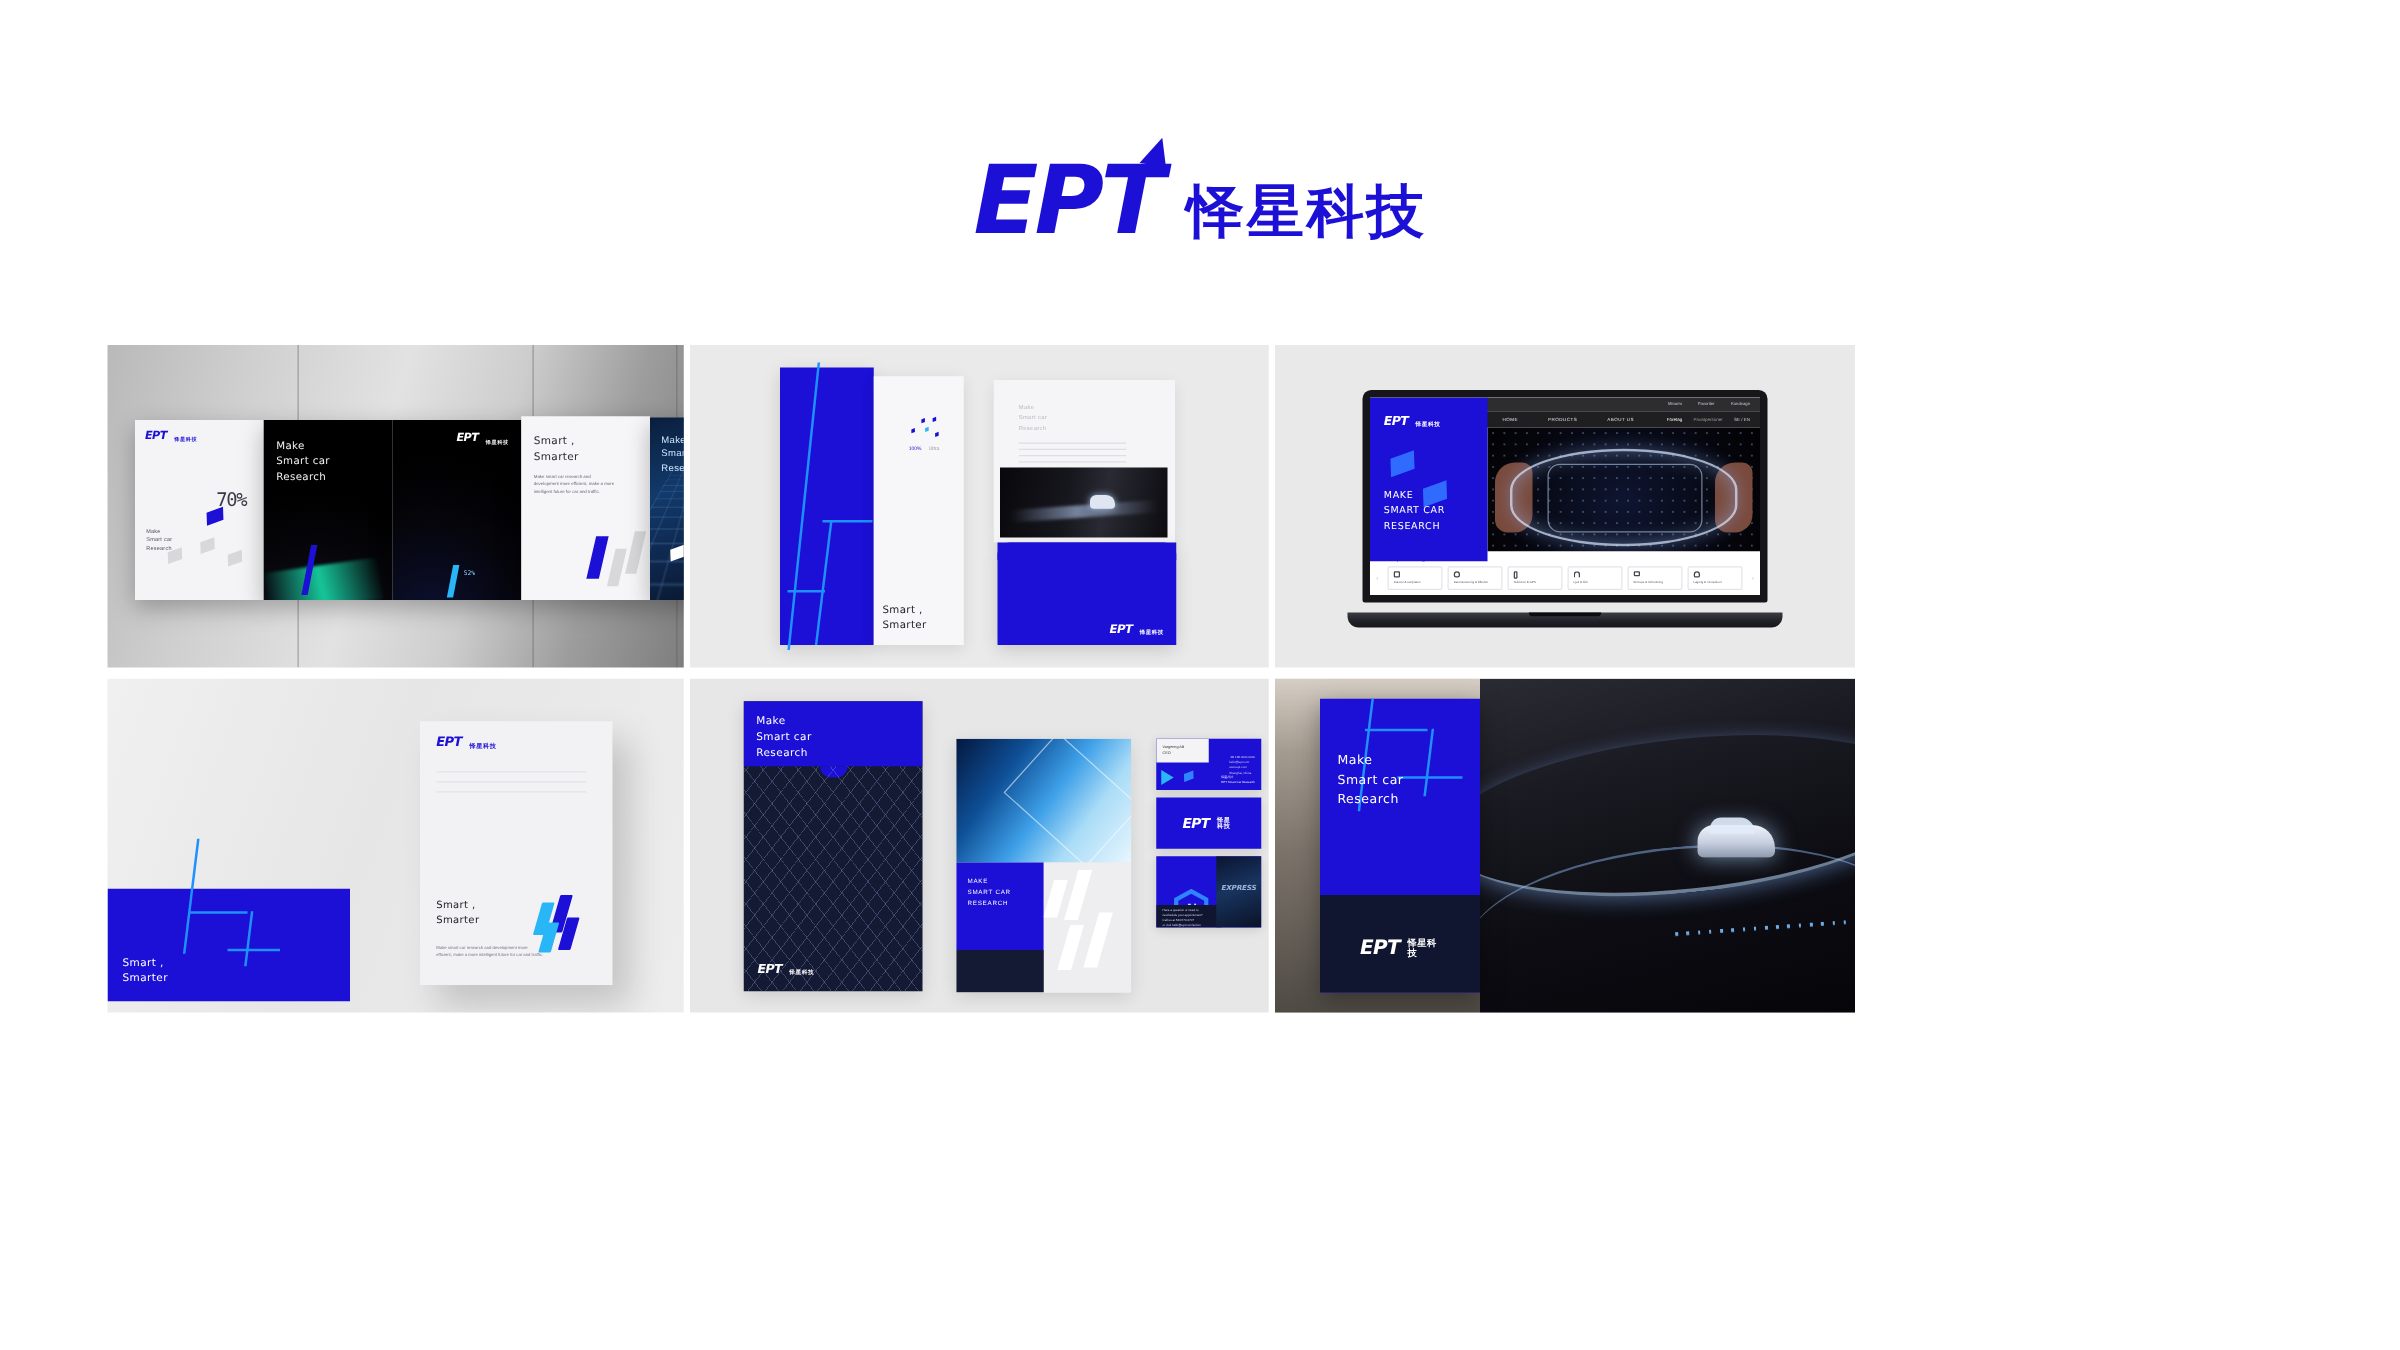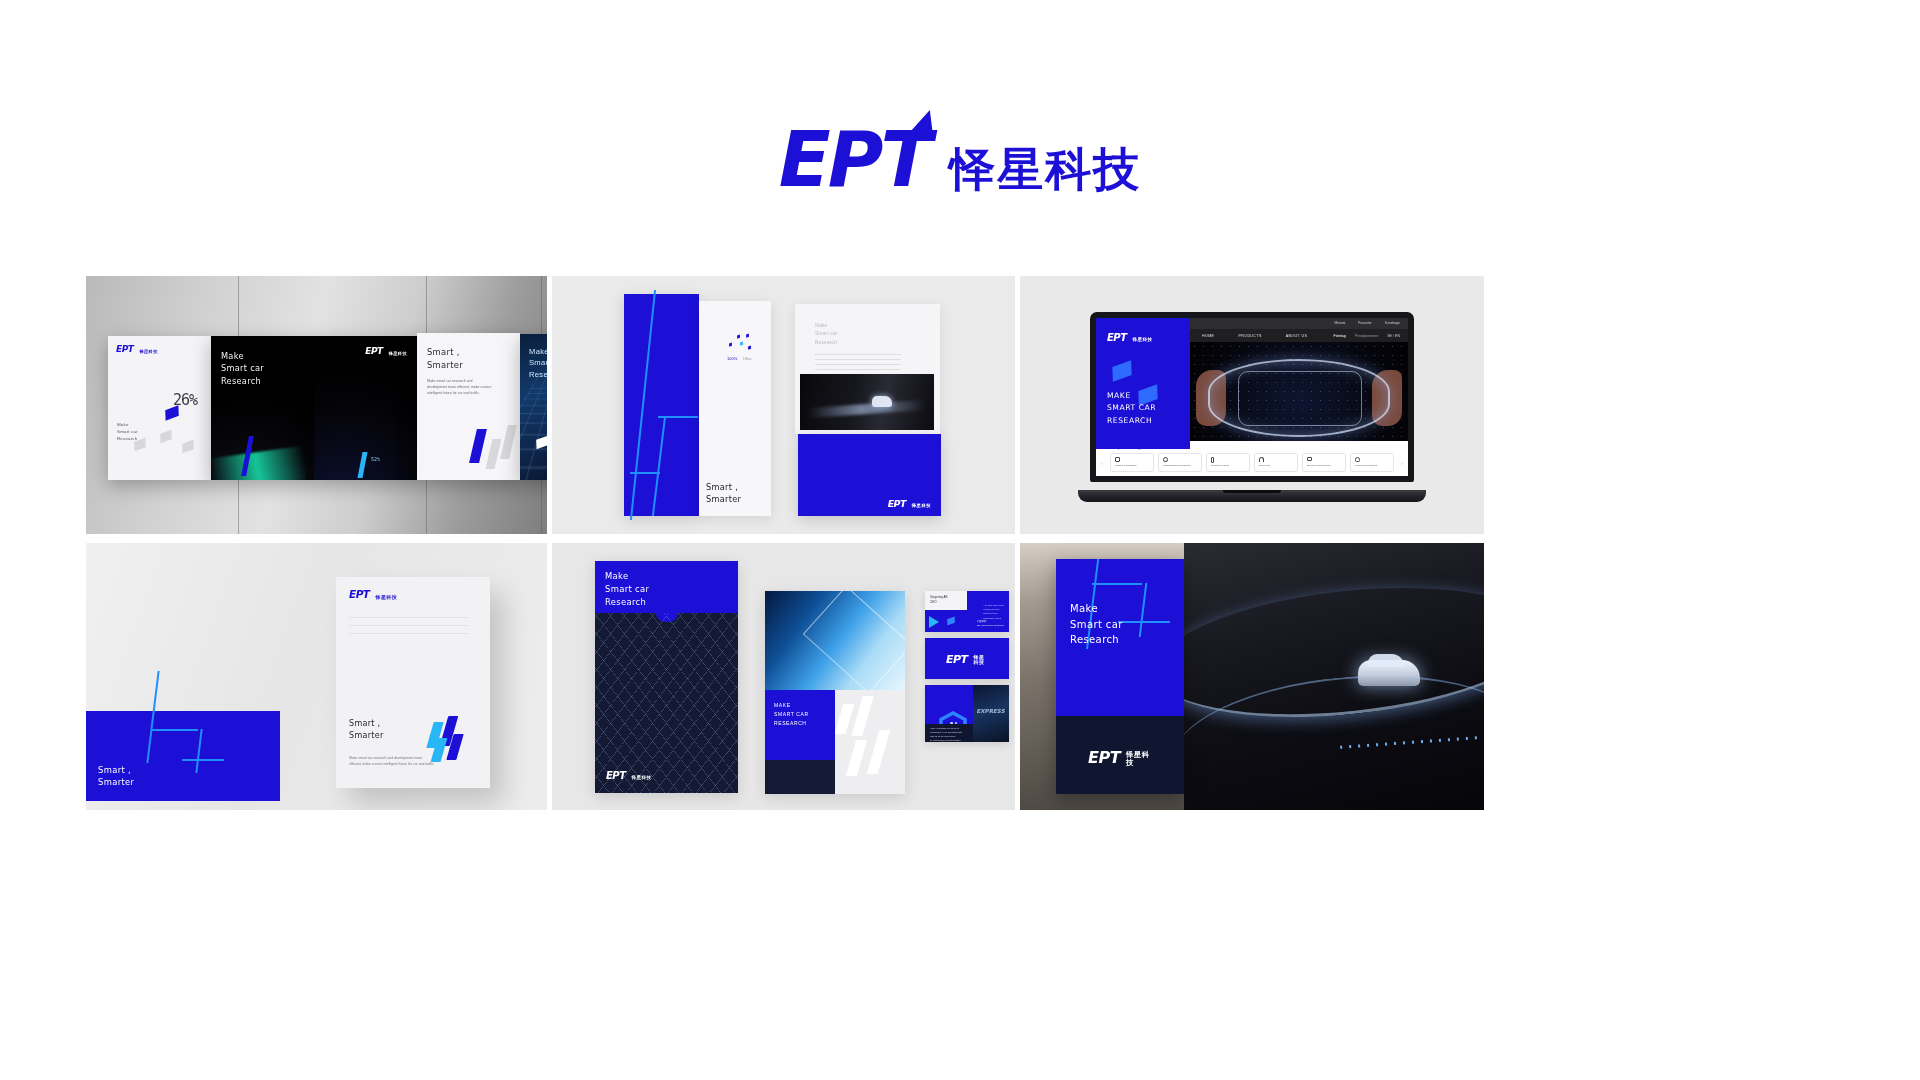--- a/index.html
+++ b/index.html
@@ -311,21 +311,21 @@
     <div class="wall-seam" style="left:152px"></div>
     <div class="wall-seam" style="left:340px"></div>
     <div class="wall-seam" style="left:455px"></div>
 
     <div class="poster poster-shadow" id="poster-a">
       <span class="pa-logo mini-logo">
         <span class="m" style="font-size:9px">EPT</span>
           <span class="tk"></span>
           <span class="c" style="font-size:4.2px">怿星科技</span>
       </span>
-      <div class="pa-pct">26%</div>
+      <div class="pa-pct">70%</div>
       <div class="pa-sub">
         <div>Make</div>
         <div>Smart car</div>
         <div>Research</div>
       </div>
       <span class="dia" style="left:57px;top:72px;width:14px;height:10px"></span>
       <span class="dia-grey" style="left:26px;top:104px;width:12px;height:9px"></span>
       <span class="dia-grey" style="left:52px;top:96px;width:12px;height:9px"></span>
       <span class="dia-grey" style="left:74px;top:106px;width:12px;height:9px"></span>
     </div>

